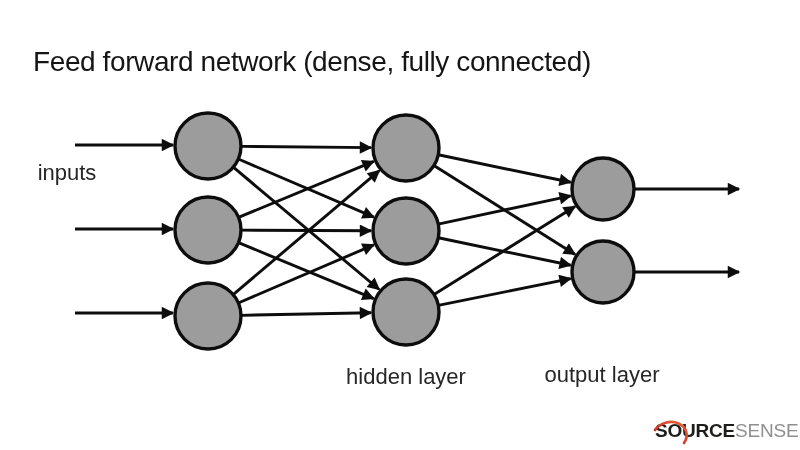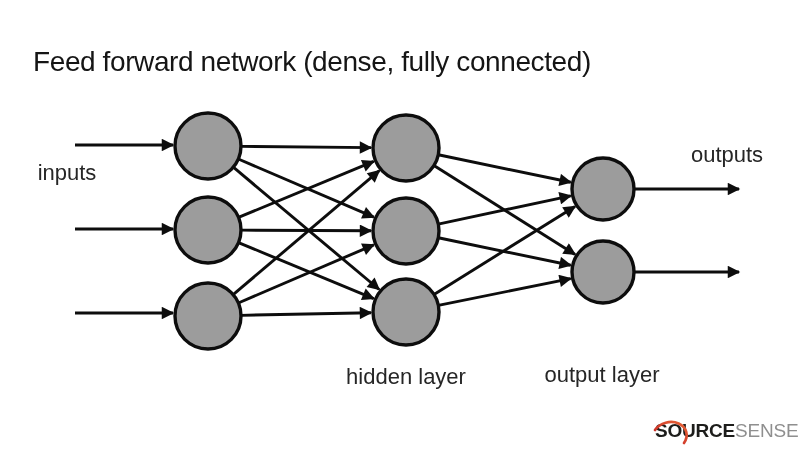--- a/index.html
+++ b/index.html
@@ -86,21 +86,20 @@
       <circle cx="208" cy="230" r="33" class="node"></circle>
       <circle cx="208" cy="316" r="33" class="node"></circle>
       <circle cx="406" cy="148" r="33" class="node"></circle>
       <circle cx="406" cy="231" r="33" class="node"></circle>
       <circle cx="406" cy="312" r="33" class="node"></circle>
       <circle cx="603" cy="189" r="31" class="node"></circle>
       <circle cx="603" cy="272" r="31" class="node"></circle>
     </svg>
 
   <div class="dlabel inputs">inputs</div>
-  <div class="dlabel outputs">outputs</div>
   <div class="dlabel hidden-layer">hidden layer</div>
   <div class="dlabel output-layer">output layer</div>
 
   <div class="logo">
     <svg class="swoosh" width="46" height="40" viewBox="0 0 46 40">
       <defs>
         <linearGradient id="sg" x1="0%" y1="100%" x2="100%" y2="0%">
           <stop offset="0%" stop-color="#c01f24"></stop>
           <stop offset="100%" stop-color="#e96536"></stop>
         </linearGradient>

